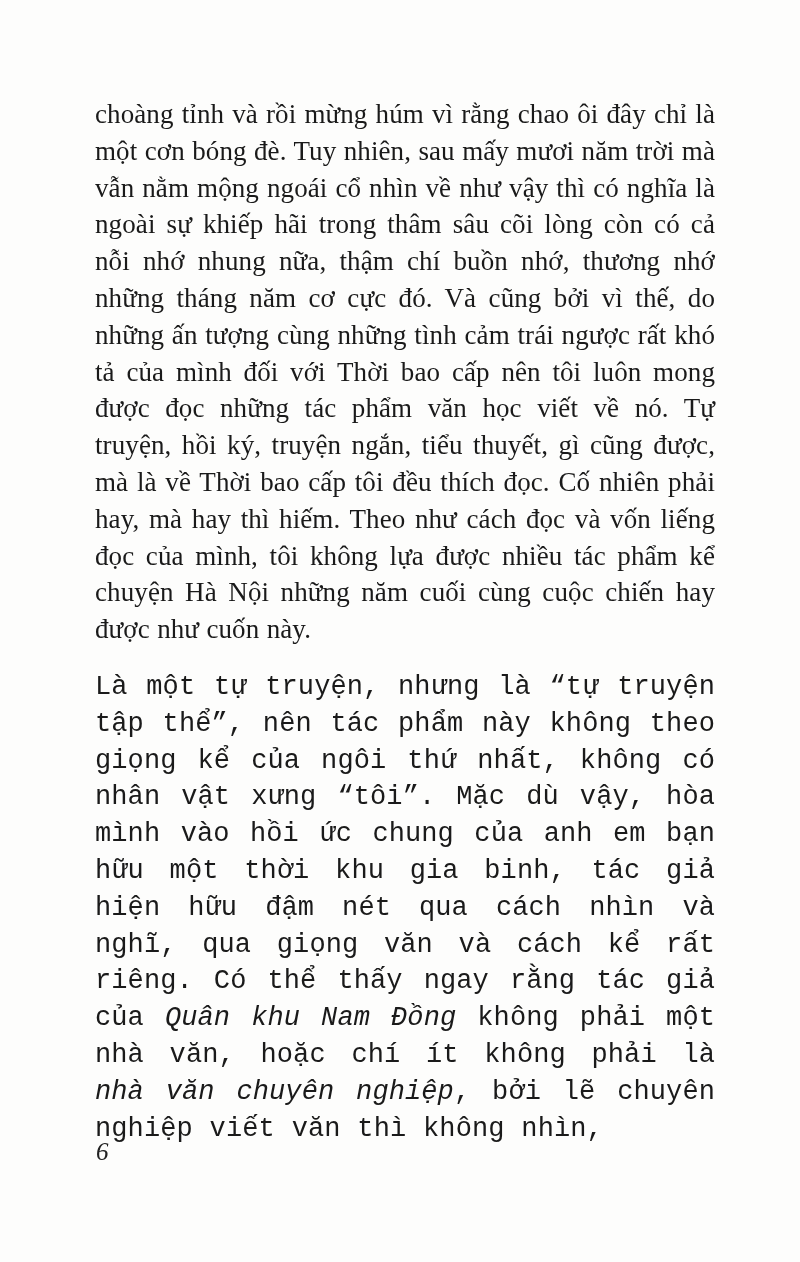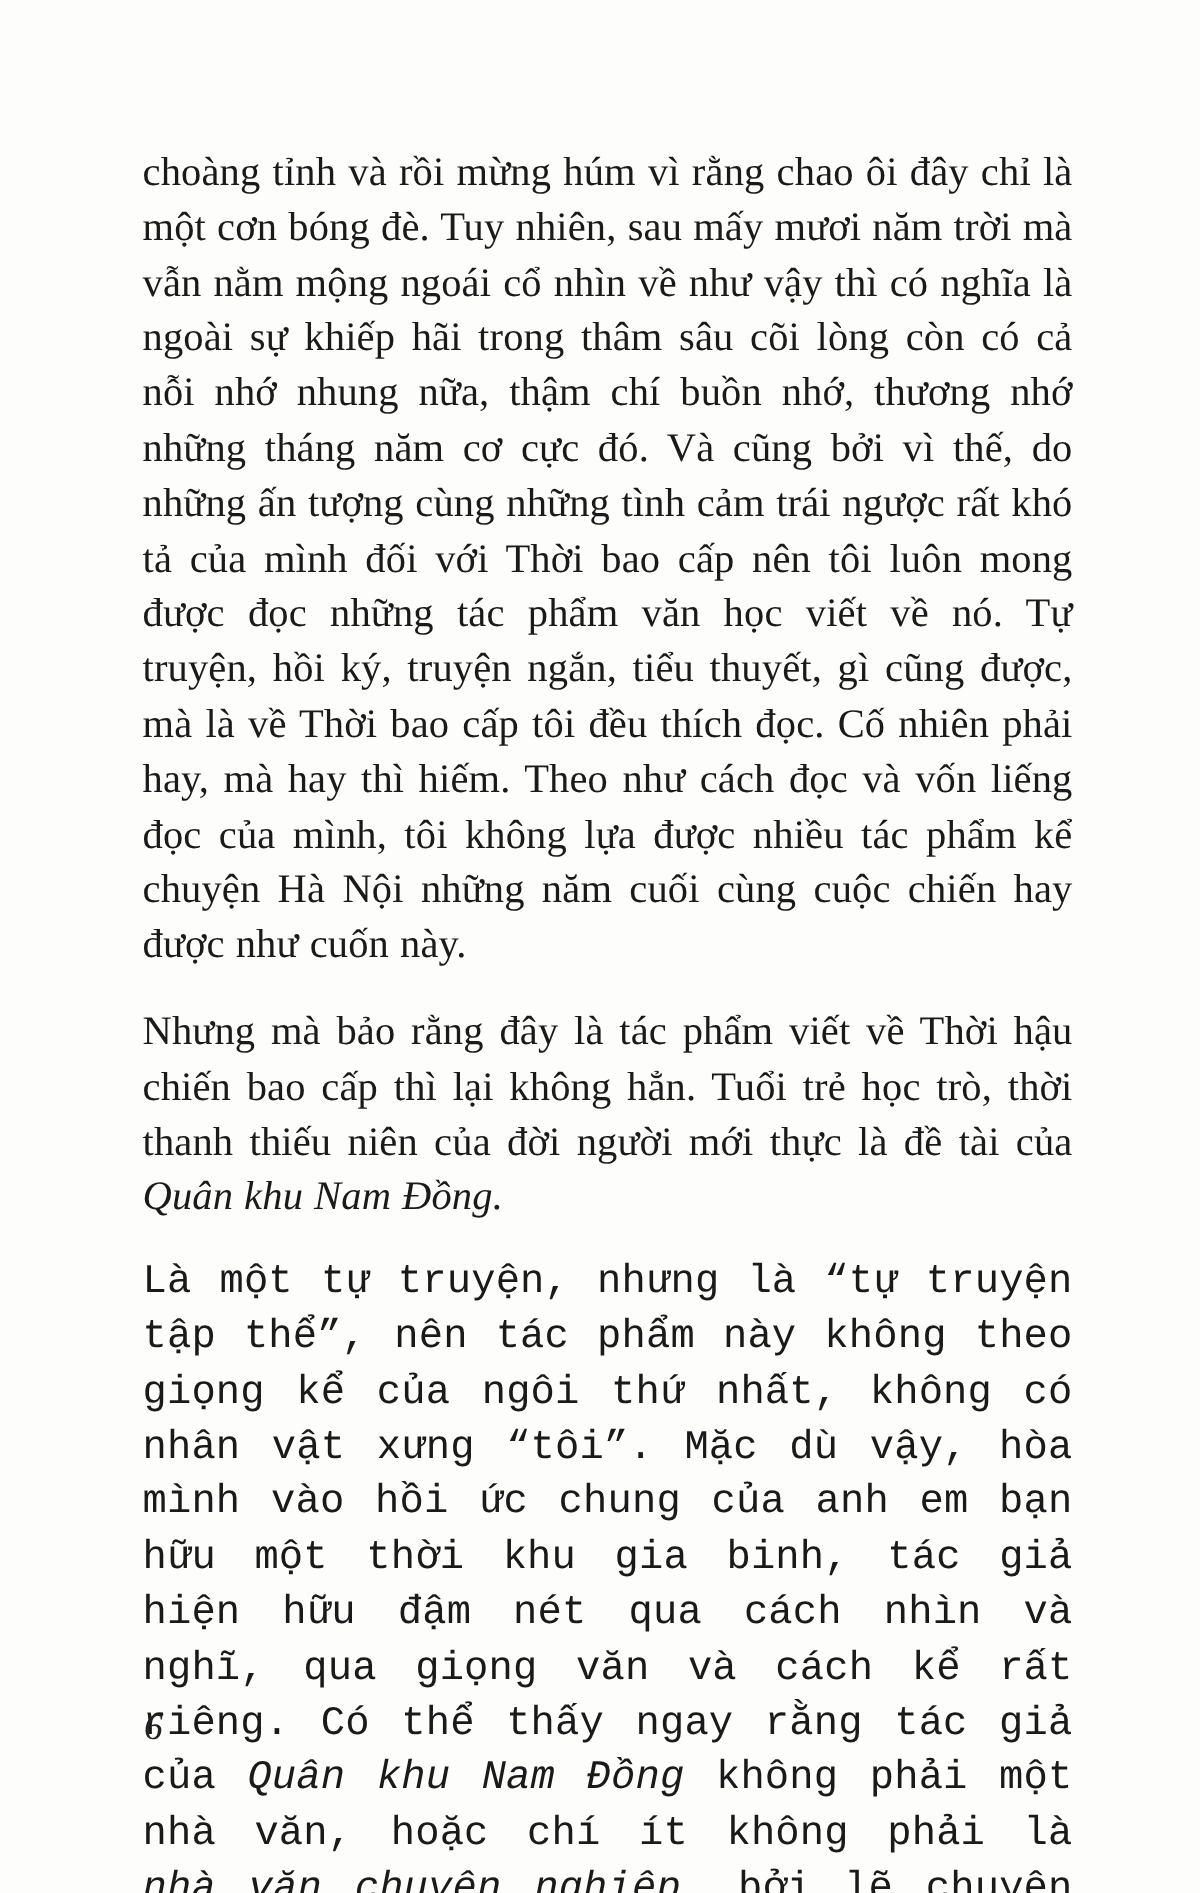--- a/index.html
+++ b/index.html
@@ -47,17 +47,16 @@
     font-style: italic;
     color: #222222;
   }
 </style>
 </head>
 <body>
 
 <div class="page">
   <div class="text-block">
       <p class="para"><span>choàng tỉnh và rồi mừng húm vì rằng chao ôi đây chỉ là một cơn bóng đè. Tuy nhiên, sau mấy mươi năm trời mà vẫn nằm mộng ngoái cổ nhìn về như vậy thì có nghĩa là ngoài sự khiếp hãi trong thâm sâu cõi lòng còn có cả nỗi nhớ nhung nữa, thậm chí buồn nhớ, thương nhớ những tháng năm cơ cực đó. Và cũng bởi vì thế, do những ấn tượng cùng những tình cảm trái ngược rất khó tả của mình đối với Thời bao cấp nên tôi luôn mong được đọc những tác phẩm văn học viết về nó. Tự truyện, hồi ký, truyện ngắn, tiểu thuyết, gì cũng được, mà là về Thời bao cấp tôi đều thích đọc. Cố nhiên phải hay, mà hay thì hiếm. Theo như cách đọc và vốn liếng đọc của mình, tôi không lựa được nhiều tác phẩm kể chuyện Hà Nội những năm cuối cùng cuộc chiến hay được như cuốn này.</span></p>
-      <p class="para"><span>Nhưng mà bảo rằng đây là tác phẩm viết về Thời hậu chiến bao cấp thì lại không hẳn. Tuổi trẻ học trò, thời thanh thiếu niên của đời người mới thực là đề tài của </span><span class="italic">Quân khu Nam Đồng.</span></p>
       <p class="para"><span>Là một tự truyện, nhưng là “tự truyện tập thể”, nên tác phẩm này không theo giọng kể của ngôi thứ nhất, không có nhân vật xưng “tôi”. Mặc dù vậy, hòa mình vào hồi ức chung của anh em bạn hữu một thời khu gia binh, tác giả hiện hữu đậm nét qua cách nhìn và nghĩ, qua giọng văn và cách kể rất riêng. Có thể thấy ngay rằng tác giả của </span><span class="italic">Quân khu Nam Đồng</span><span> không phải một nhà văn, hoặc chí ít không phải là </span><span class="italic">nhà văn chuyên nghiệp</span><span>, bởi lẽ chuyên nghiệp viết văn thì không nhìn,</span></p>
     </div>
   <div class="page-number">6</div>
 </div>
 
 </body></html>

